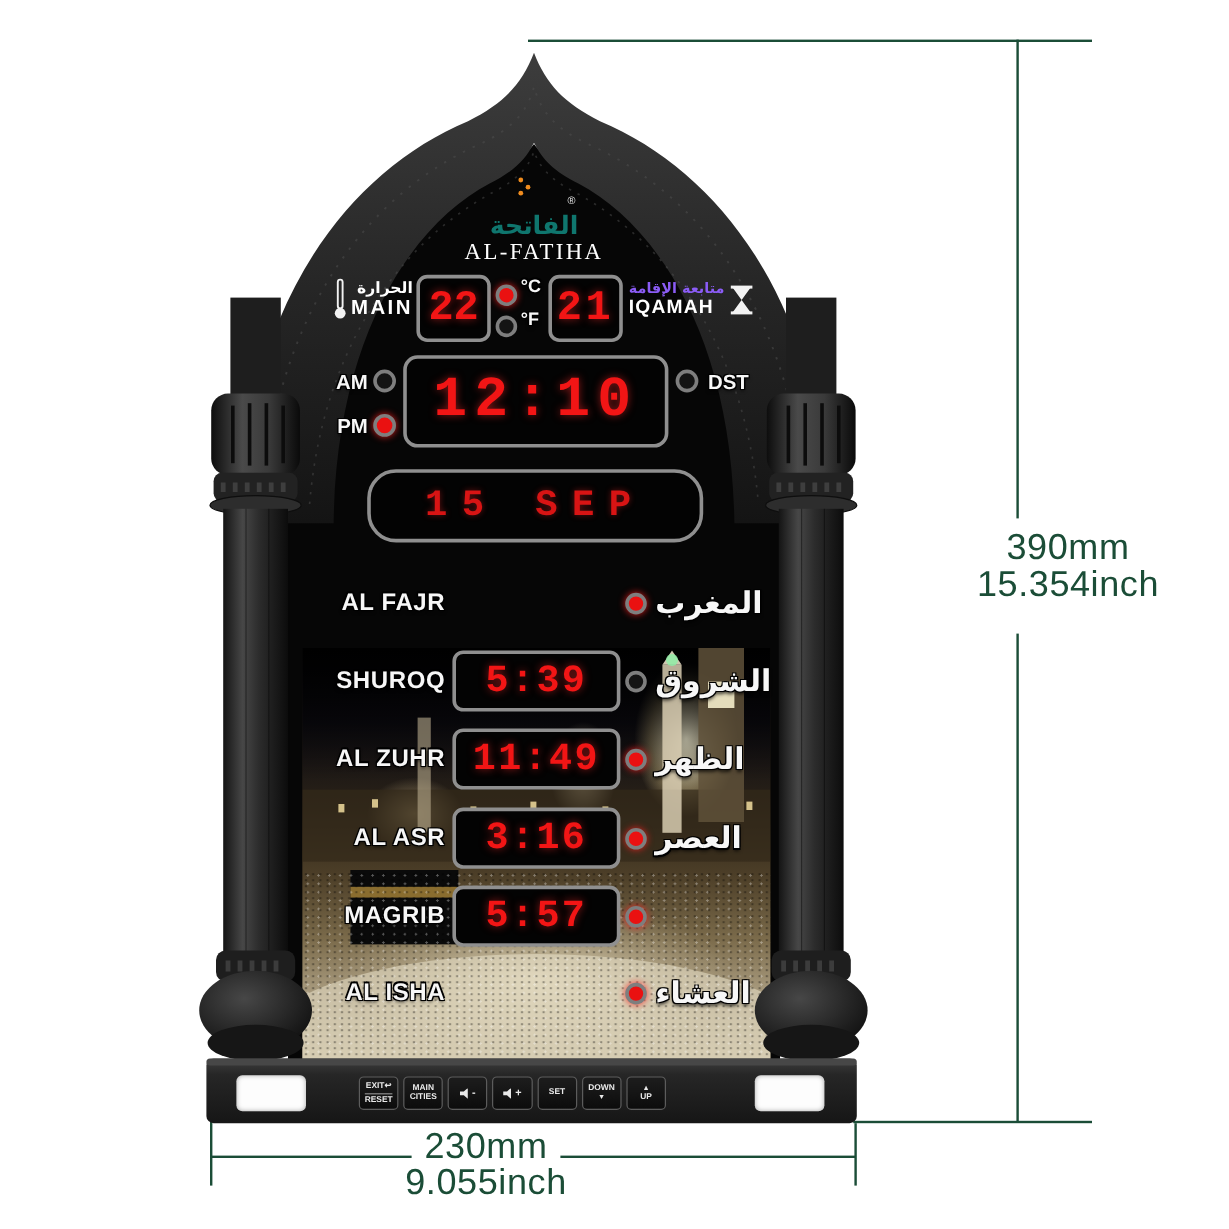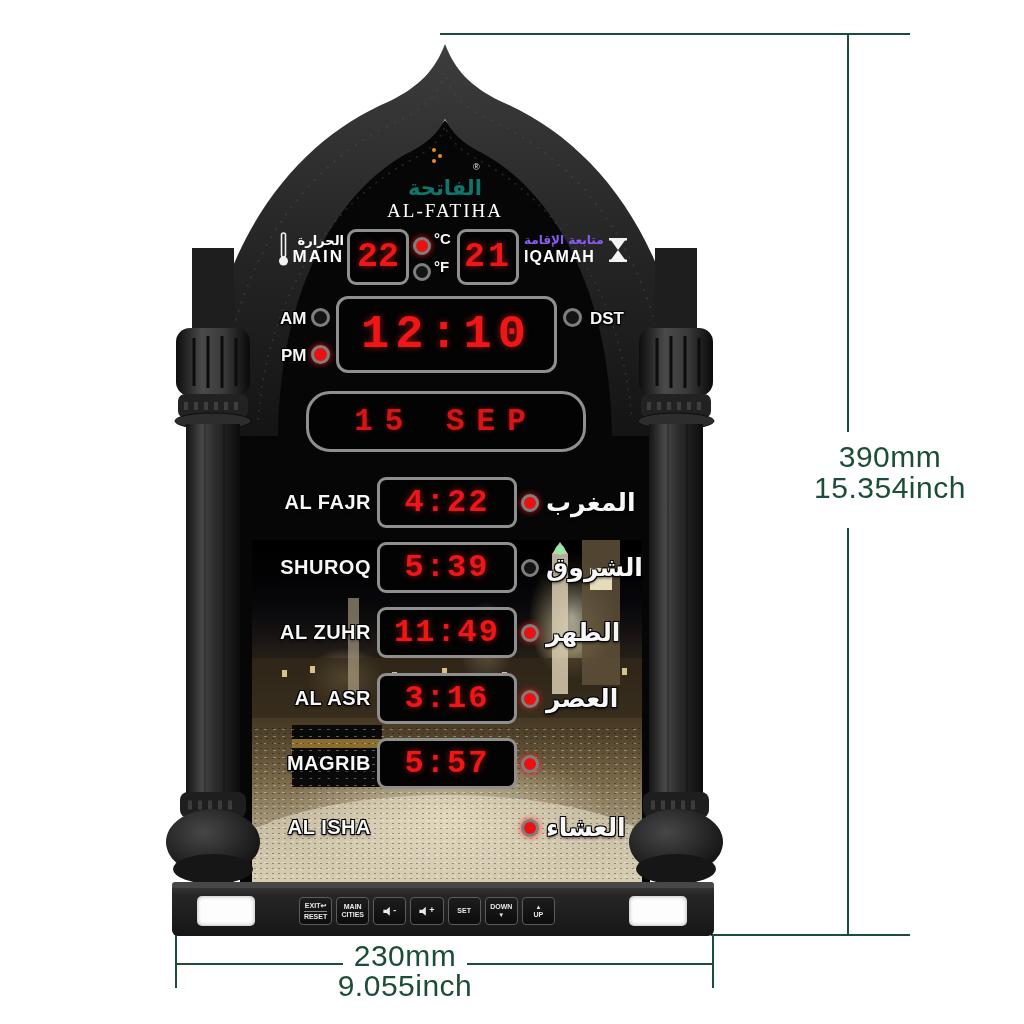--- a/index.html
+++ b/index.html
@@ -245,23 +245,20 @@
 
   <div class="abs ind" style="left:563px;top:308px;"></div>
   <div class="abs wlab" style="left:590px;top:309px;font-size:17px;">DST</div>
 
   <div class="abs led-box" style="left:306px;top:391px;width:280px;height:61px;border-radius:24px;">
     <span class="led dotmatrix" style="font-size:31px;letter-spacing:12px;">15 SEP</span>
   </div>
 
   <div class="abs prow" style="top:477px;">
     <div class="pname wlab">AL FAJR</div>
-    <div class="pled led-box">
-        <span class="led">4:22</span>
-      </div>
     <div class="pind ind lit" style="width:18px;height:18px;"></div>
     <div class="parab wlab arabic">المغرب</div>
   </div>
   <div class="abs prow" style="top:542px;">
     <div class="pname wlab">SHUROQ</div>
     <div class="pled led-box">
         <span class="led">5:39</span>
       </div>
     <div class="pind ind" style="width:18px;height:18px;"></div>
     <div class="parab wlab arabic">الشروق</div>

